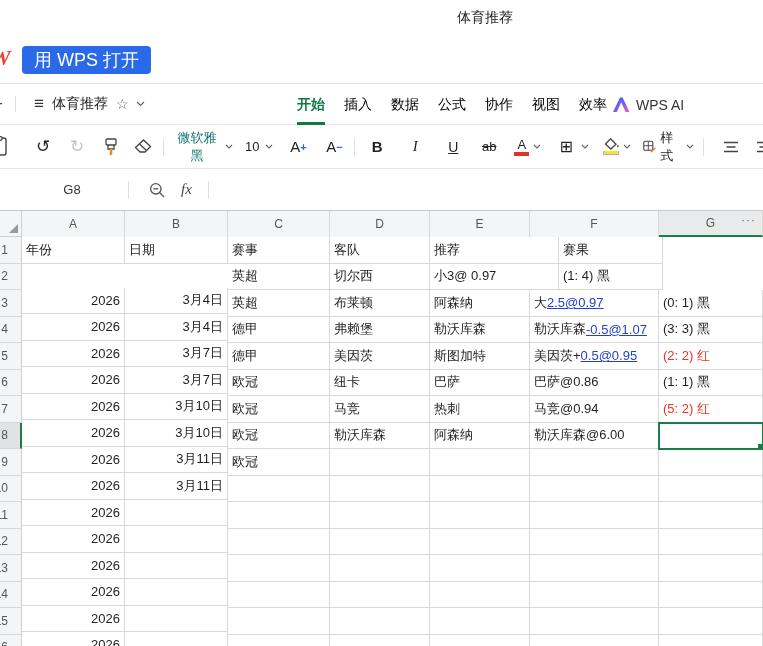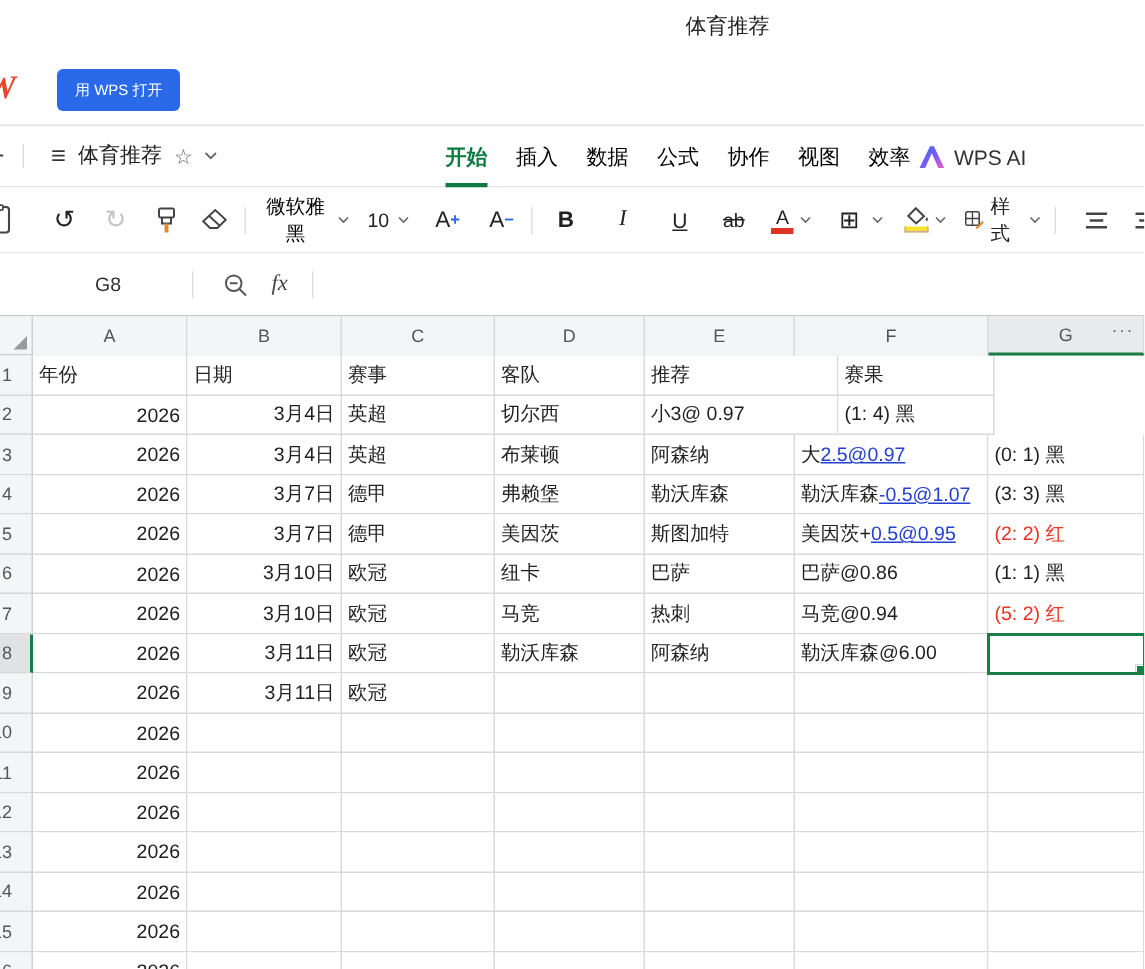--- a/index.html
+++ b/index.html
@@ -9,21 +9,21 @@
 
   
   .titlebar { position:relative; height:36px; background:#fff; }
   .titlebar .doc-title { position:absolute; left:457px; top:9px; font-size:14px; color:#1f1f1f; }
 
   
   .banner { position:relative; height:48px; display:flex; align-items:center; border-bottom:1px solid #e2e2e2; background:#fff; }
   .banner .logo-clip { width:22px; height:24px; overflow:hidden; position:relative; flex:0 0 22px; }
   .banner .wps-w { position:absolute; left:-9px; top:-3px; font-size:22px; font-weight:800; font-style:italic; color:#e8442e; font-family:"Liberation Serif","DejaVu Serif",serif; }
   .banner .banner-text { font-size:14px; color:#333; margin-left:4px; }
-  .banner .open-btn { margin-left:16px; height:28px; padding:0 12px; background:#2a6ae9; color:#fff; font-size:10px; border:none; border-radius:4px; cursor:pointer; display:flex; align-items:center; }
+  .banner .open-btn { height:28px; padding:0 12px; background:#2a6ae9; color:#fff; font-size:18px; border:none; border-radius:4px; cursor:pointer; display:flex; align-items:center; }
 
   
   .menubar { position:relative; height:41px; border-bottom:1px solid #e6e6e6; background:#fff; }
   .menubar .left { position:absolute; left:0; top:0; height:40px; display:flex; align-items:center; }
   .plus-clip { width:9px; overflow:hidden; height:20px; }
   .plus-clip span { display:block; margin-left:-7px; font-size:17px; color:#444; }
   .vsep { width:1px; height:16px; background:#ddd; margin:0 6px; }
   .hamburger { font-size:17px; color:#333; margin:0 8px 0 12px; cursor:pointer; }
   .menu-doc-title { font-size:14px; color:#1f1f1f; }
   .star { font-size:14px; color:#666; margin-left:8px; cursor:pointer; }
@@ -38,21 +38,21 @@
   
   .toolbar { position:relative; height:44px; border-bottom:1px solid #e6e6e6; display:flex; align-items:center; background:#fff; }
   .tbtn { display:flex; align-items:center; justify-content:center; min-width:22px; height:28px; cursor:pointer; color:#222; }
   .paste-clip { width:8px; height:22px; overflow:hidden; flex:0 0 8px; }
   .paste-clip svg { margin-left:-9px; }
   .g-undo { font-size:17px; margin-left:24px; }
   .g-redo { font-size:17px; color:#c3c3c3; margin-left:12px; transform:scaleX(-1); }
   .g-painter { margin-left:12px; }
   .g-eraser { margin-left:10px; }
   .tsep { width:1px; height:18px; background:#e0e0e0; margin:0 9px; }
-  .font-name { font-size:13px; color:#000000; width:58px; text-align:center; cursor:pointer; }
+  .font-name { font-size:13px; color:#0f766e; width:58px; text-align:center; cursor:pointer; }
   .font-size { font-size:13px; color:#222; width:22px; text-align:center; margin-left:10px; cursor:pointer; }
   .a-plus,.a-minus { font-size:15px; margin-left:14px; position:relative; cursor:pointer; }
   .a-plus sup,.a-minus sup { color:#2a6ae9; font-size:11px; font-weight:bold; }
   .b-bold { font-weight:bold; font-size:15px; margin-left:2px; }
   .b-italic { font-style:italic; font-family:"Liberation Serif","DejaVu Serif",serif; font-size:15px; margin-left:16px; }
   .b-under { text-decoration:underline; font-size:14px; margin-left:16px; }
   .b-strike { text-decoration:line-through; font-size:13px; margin-left:14px; }
   .fontcolor { margin-left:14px; display:flex; flex-direction:column; align-items:center; line-height:1; cursor:pointer; }
   .fontcolor .A { font-size:13px; }
   .fontcolor .bar { width:15px; height:4px; background:#e03325; margin-top:1px; }
@@ -79,21 +79,21 @@
   .corner::after { content:""; position:absolute; right:3px; bottom:3px; border-style:solid; border-width:0 0 9px 9px; border-color:transparent transparent #9a9a9a transparent; }
   .colhead { position:relative; height:26px; border-right:1px solid #d8d8d8; display:flex; align-items:center; justify-content:center; font-size:12px; color:#555; background:#f4f5f6; cursor:pointer; }
   .colhead.sel { background:#e9eaeb; border-bottom:2px solid #1a7f47; }
   .colhead .dots { position:absolute; right:6px; top:2px; color:#666; letter-spacing:1px; font-size:12px; }
   .sheet-body { height:409px; overflow:hidden; }
   .grow { display:flex; height:26.5px; }
   .rowhead { width:22px; flex:0 0 22px; background:#f4f5f6; border-right:1px solid #d0d0d0; border-bottom:1px solid #d8d8d8; overflow:hidden; font-size:12px; color:#555; display:flex; align-items:center; cursor:pointer; }
   .rowhead span { display:block; width:40px; text-align:right; padding-right:6px; margin-left:-26px; }
   .rowhead.active { background:#e1e2e3; border-right:2px solid #1a7f47; }
   .cell { height:26.5px; border-right:1px solid #d9d9d9; border-bottom:1px solid #d9d9d9; font-size:13px; display:flex; align-items:center; padding:0 4px; white-space:nowrap; overflow:hidden; background:#fff; cursor:cell; }
-  .cell.num { justify-content:flex-end; }
+  .cell.num { justify-content:flex-end;margin-top:24px; }
   .cell .link { color:#2440d0; text-decoration:underline; }
   .cell.red { color:#ea3323; }
   .cell.selcell { position:relative; outline:2px solid #1a7f47; outline-offset:-1px; z-index:2; }
   .cell.selcell .handle { position:absolute; right:-1px; bottom:-1px; width:6px; height:6px; background:#1a7f47; border:1px solid #fff; }
   svg { display:block; }
 </style>
 </head>
 <body>
 
 <div class="app">

